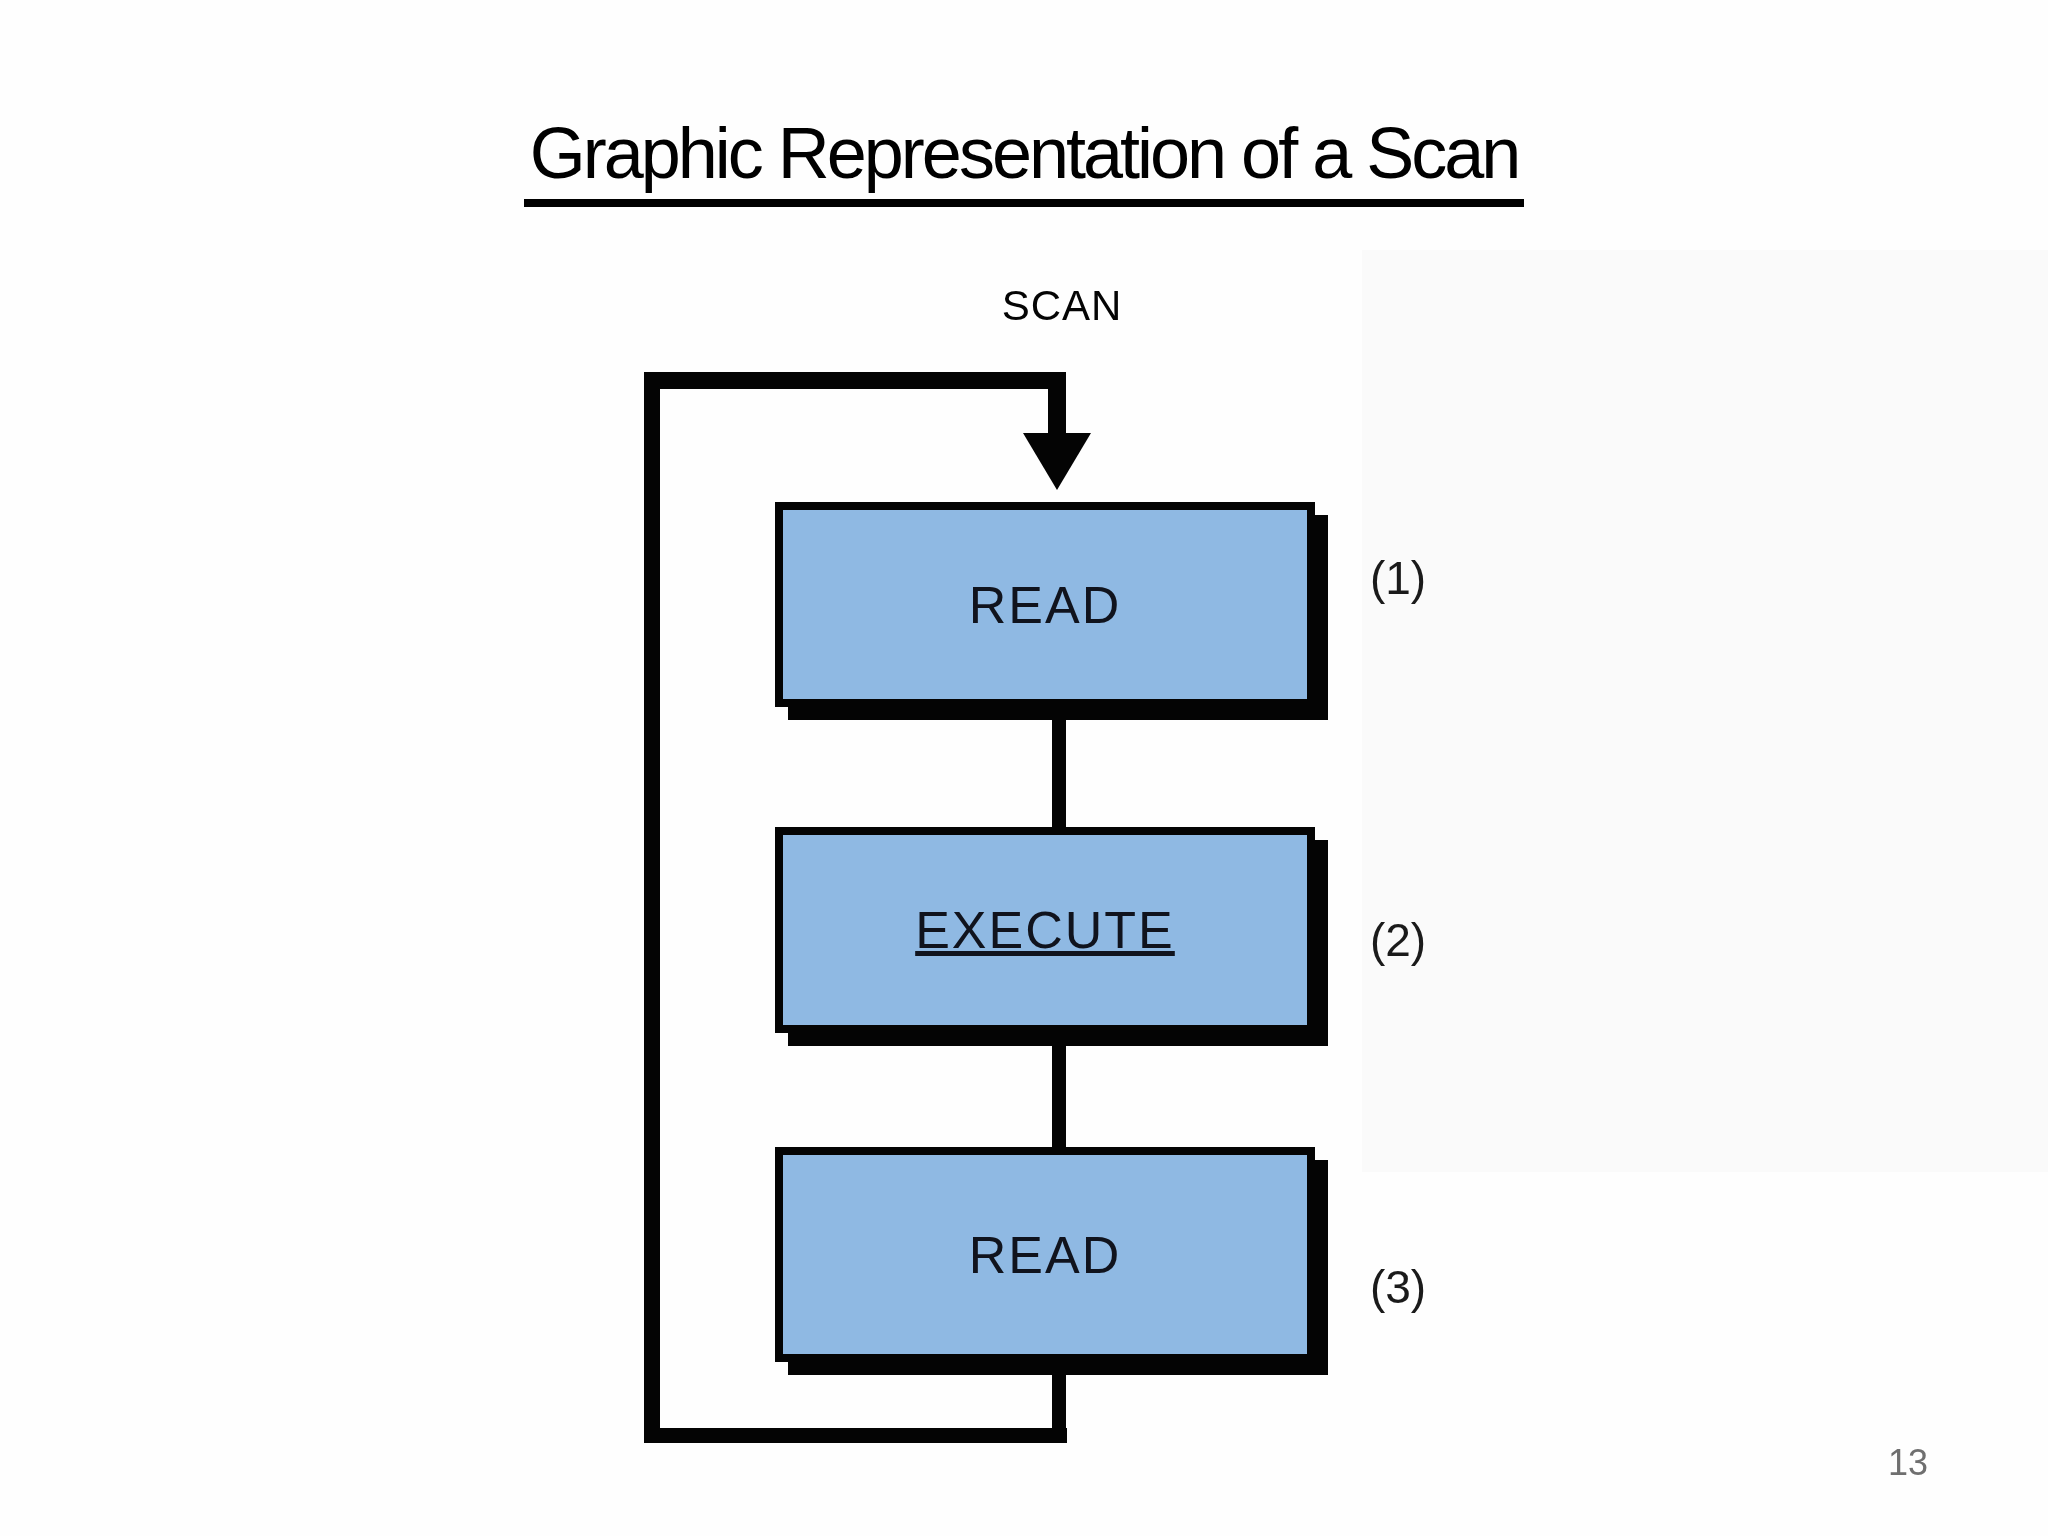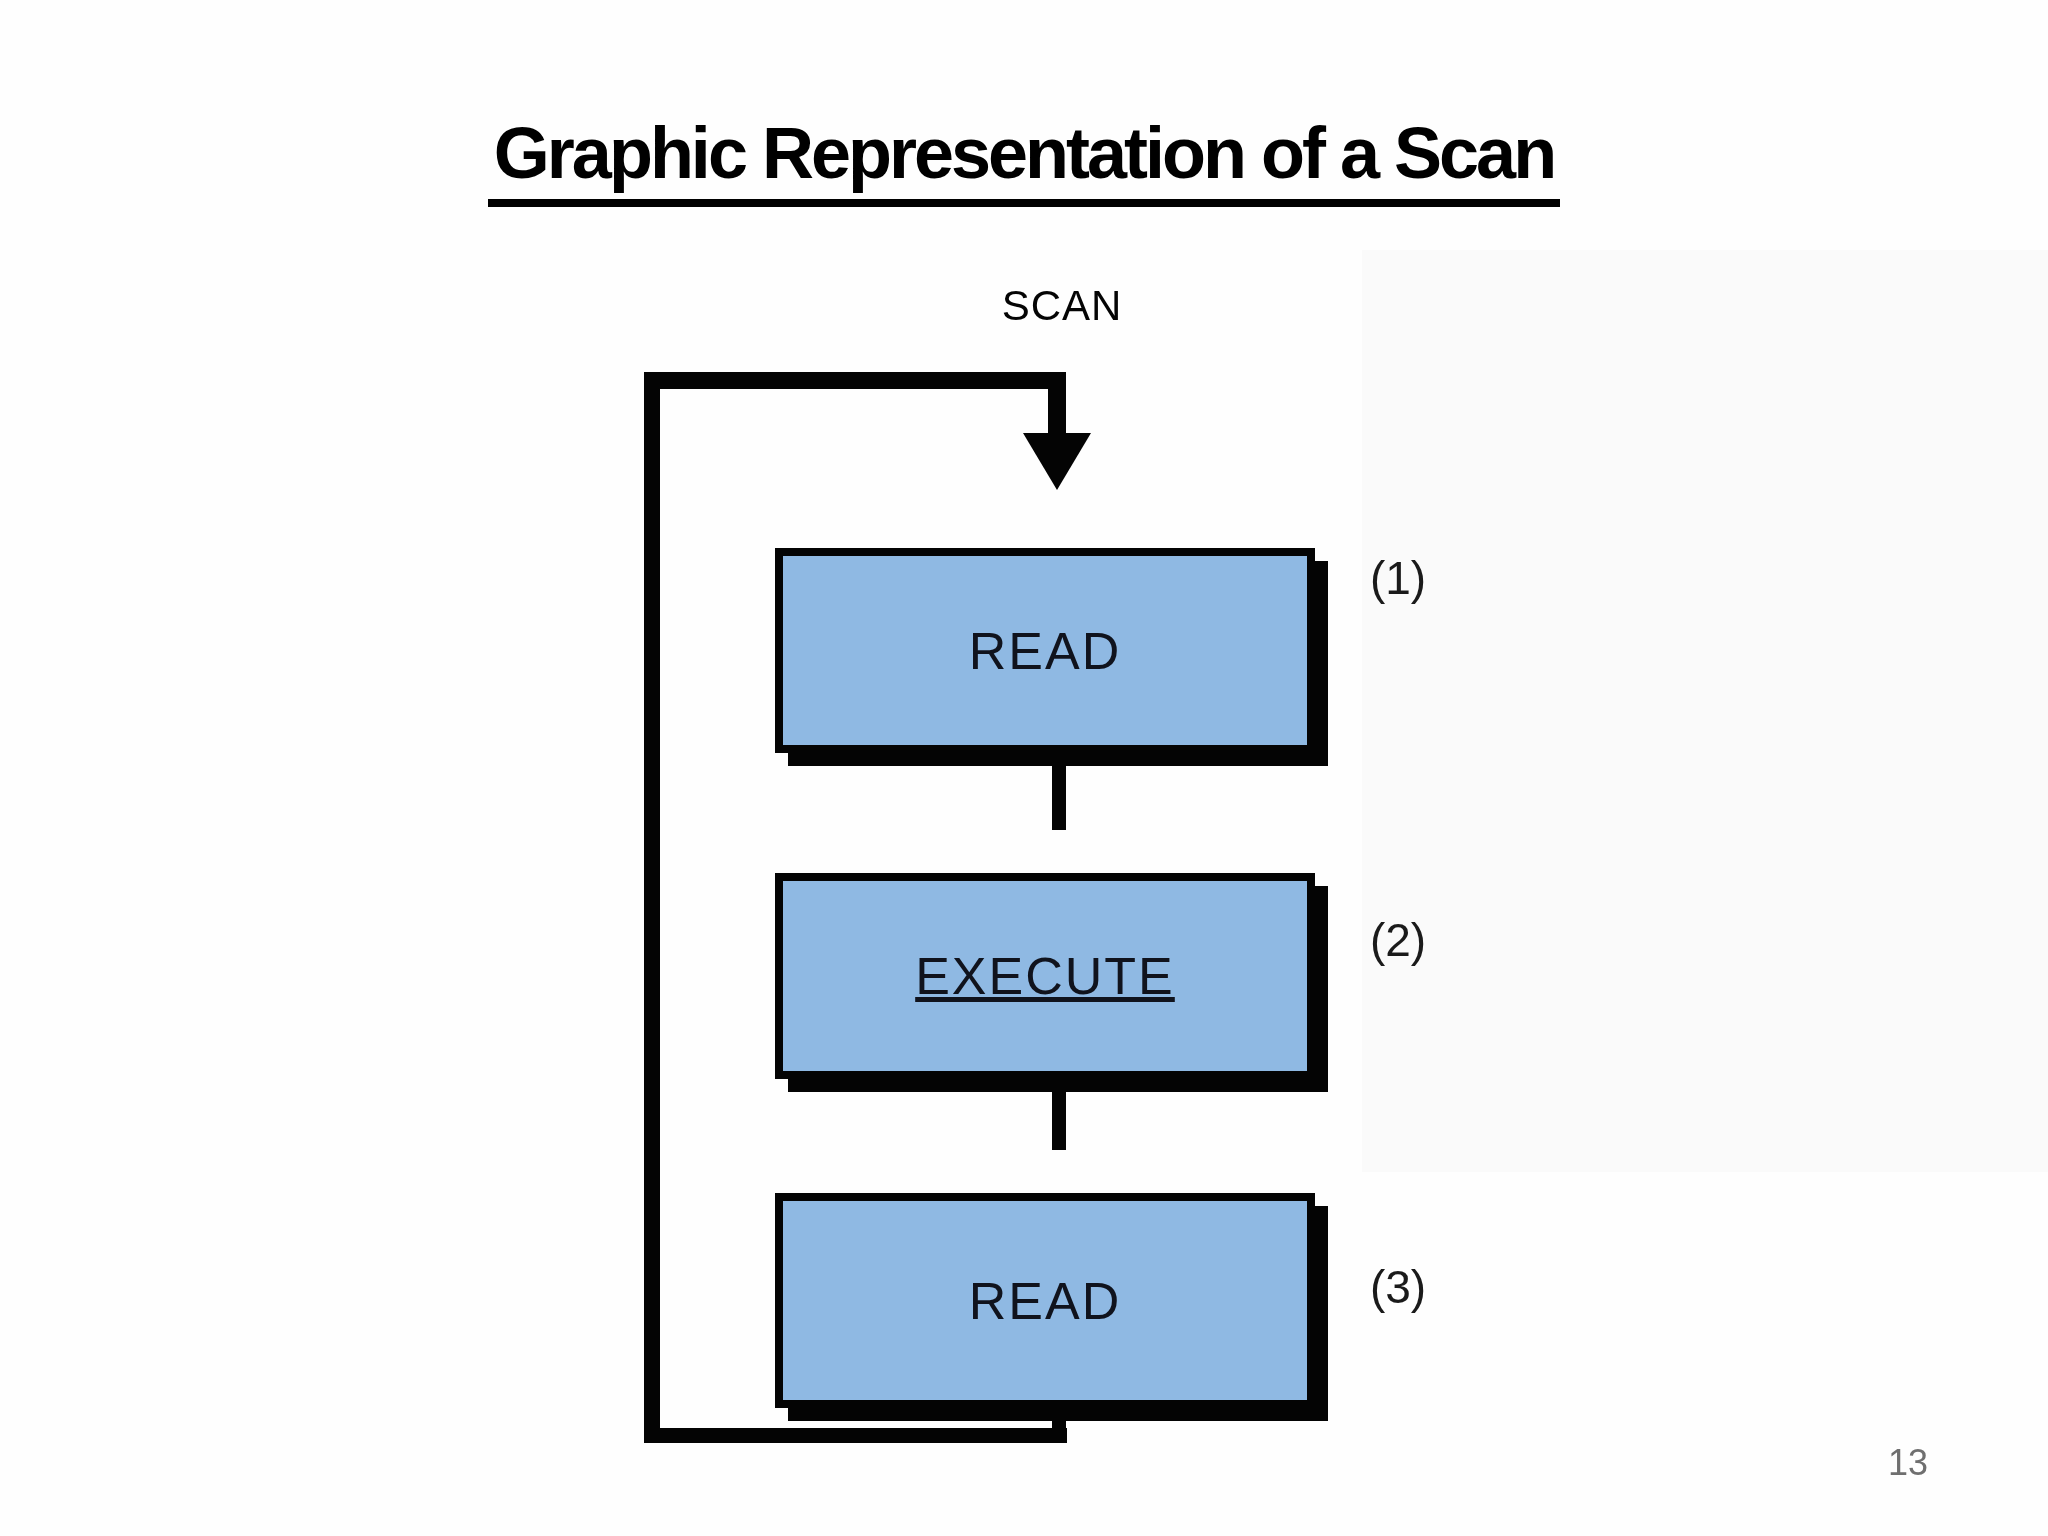--- a/index.html
+++ b/index.html
@@ -22,21 +22,21 @@
     background: #f7f7f7;
     opacity: 0.6;
   }
   .title {
     position: absolute;
     left: 0; right: 0;
     top: 112px;
     margin: 0;
     text-align: center;
     font-size: 72px;
-    font-weight: bold;
+    font-weight: normal;
     letter-spacing: -3px;
     line-height: 82px;
     color: var(--title-text, #000);
   }
   .title-underline {
     display: inline-block;
     padding: 0 6px 5px 6px;
     border-bottom: 8px solid var(--title-text, #000);
   }
   .scan-label {
@@ -74,21 +74,20 @@
     box-sizing: border-box;
     background: var(--box-fill, #8FB9E3);
     border: 8px solid var(--line-black, #040404);
     box-shadow: 13px 13px 0 var(--line-black, #040404);
     display: flex;
     align-items: center;
     justify-content: center;
     font-size: 52px;
     letter-spacing: 2px;
     color: var(--box-text, #10131d);
-    margin-top: 46px;
   }
   .pbox-read    { top: 502px;  height: 205px; }
   .pbox-execute { top: 827px;  height: 206px; text-decoration: underline; }
   .pbox-write   { top: 1147px; height: 215px; }
   .step {
     position: absolute;
     left: 1398px;
     transform: translate(-50%, -50%);
     font-size: 46px;
     color: var(--step-text, #1a1a1a);

